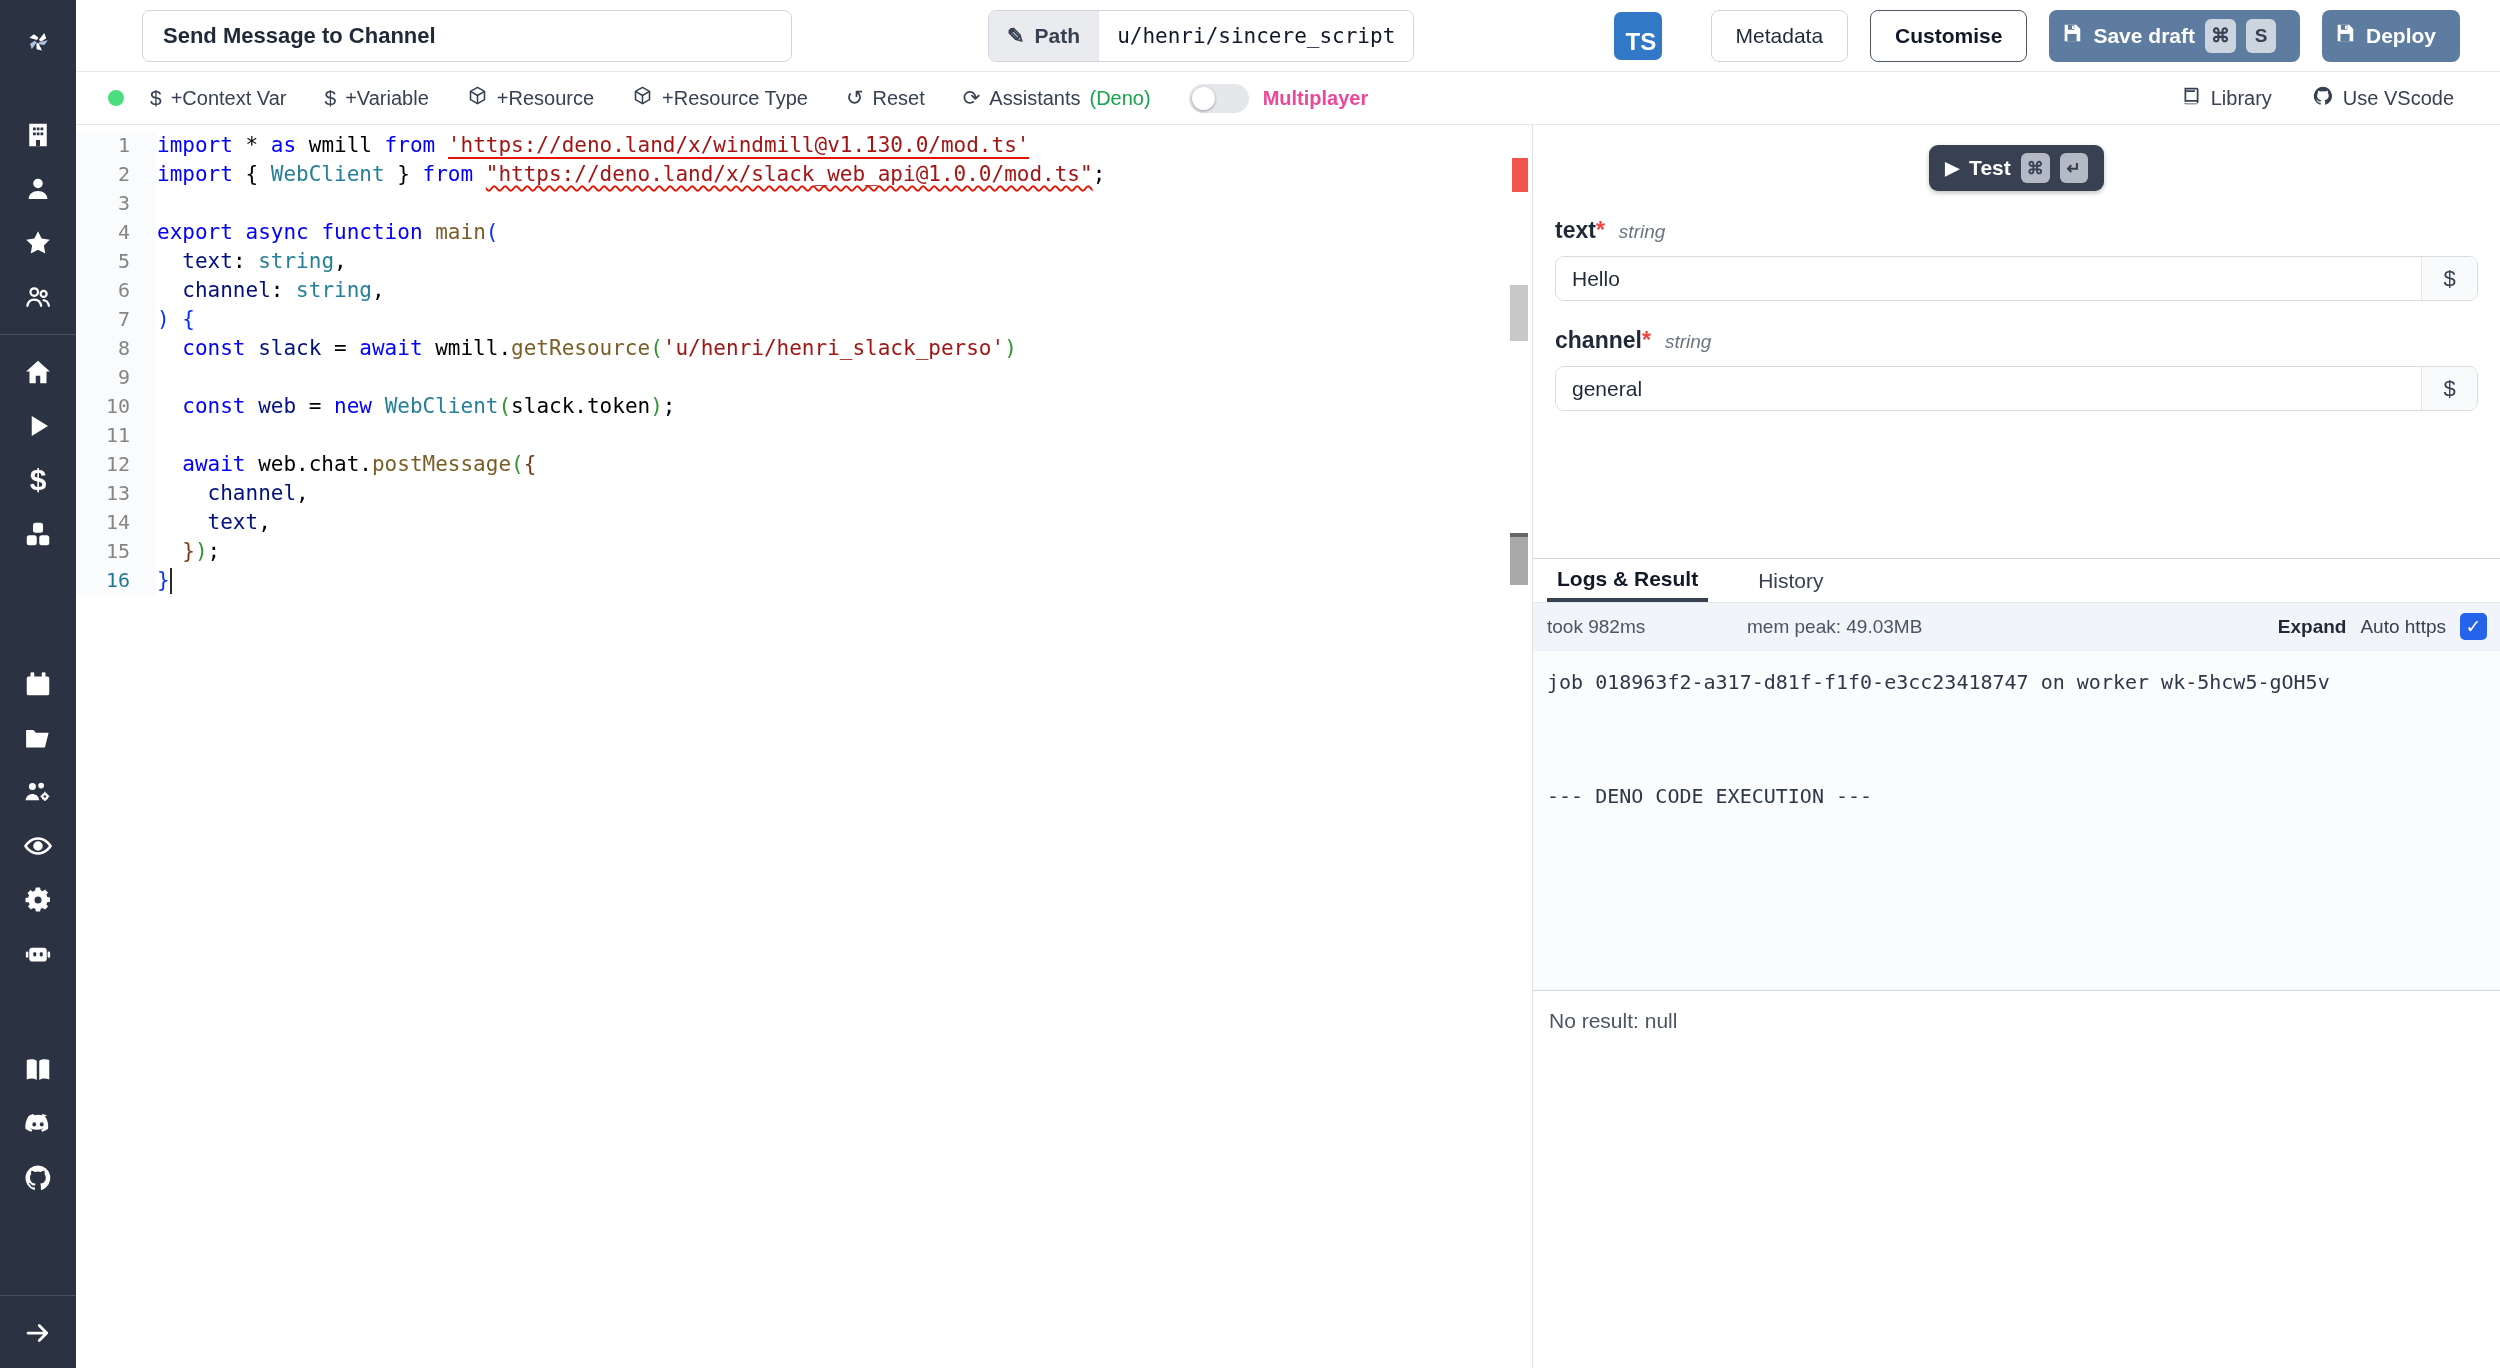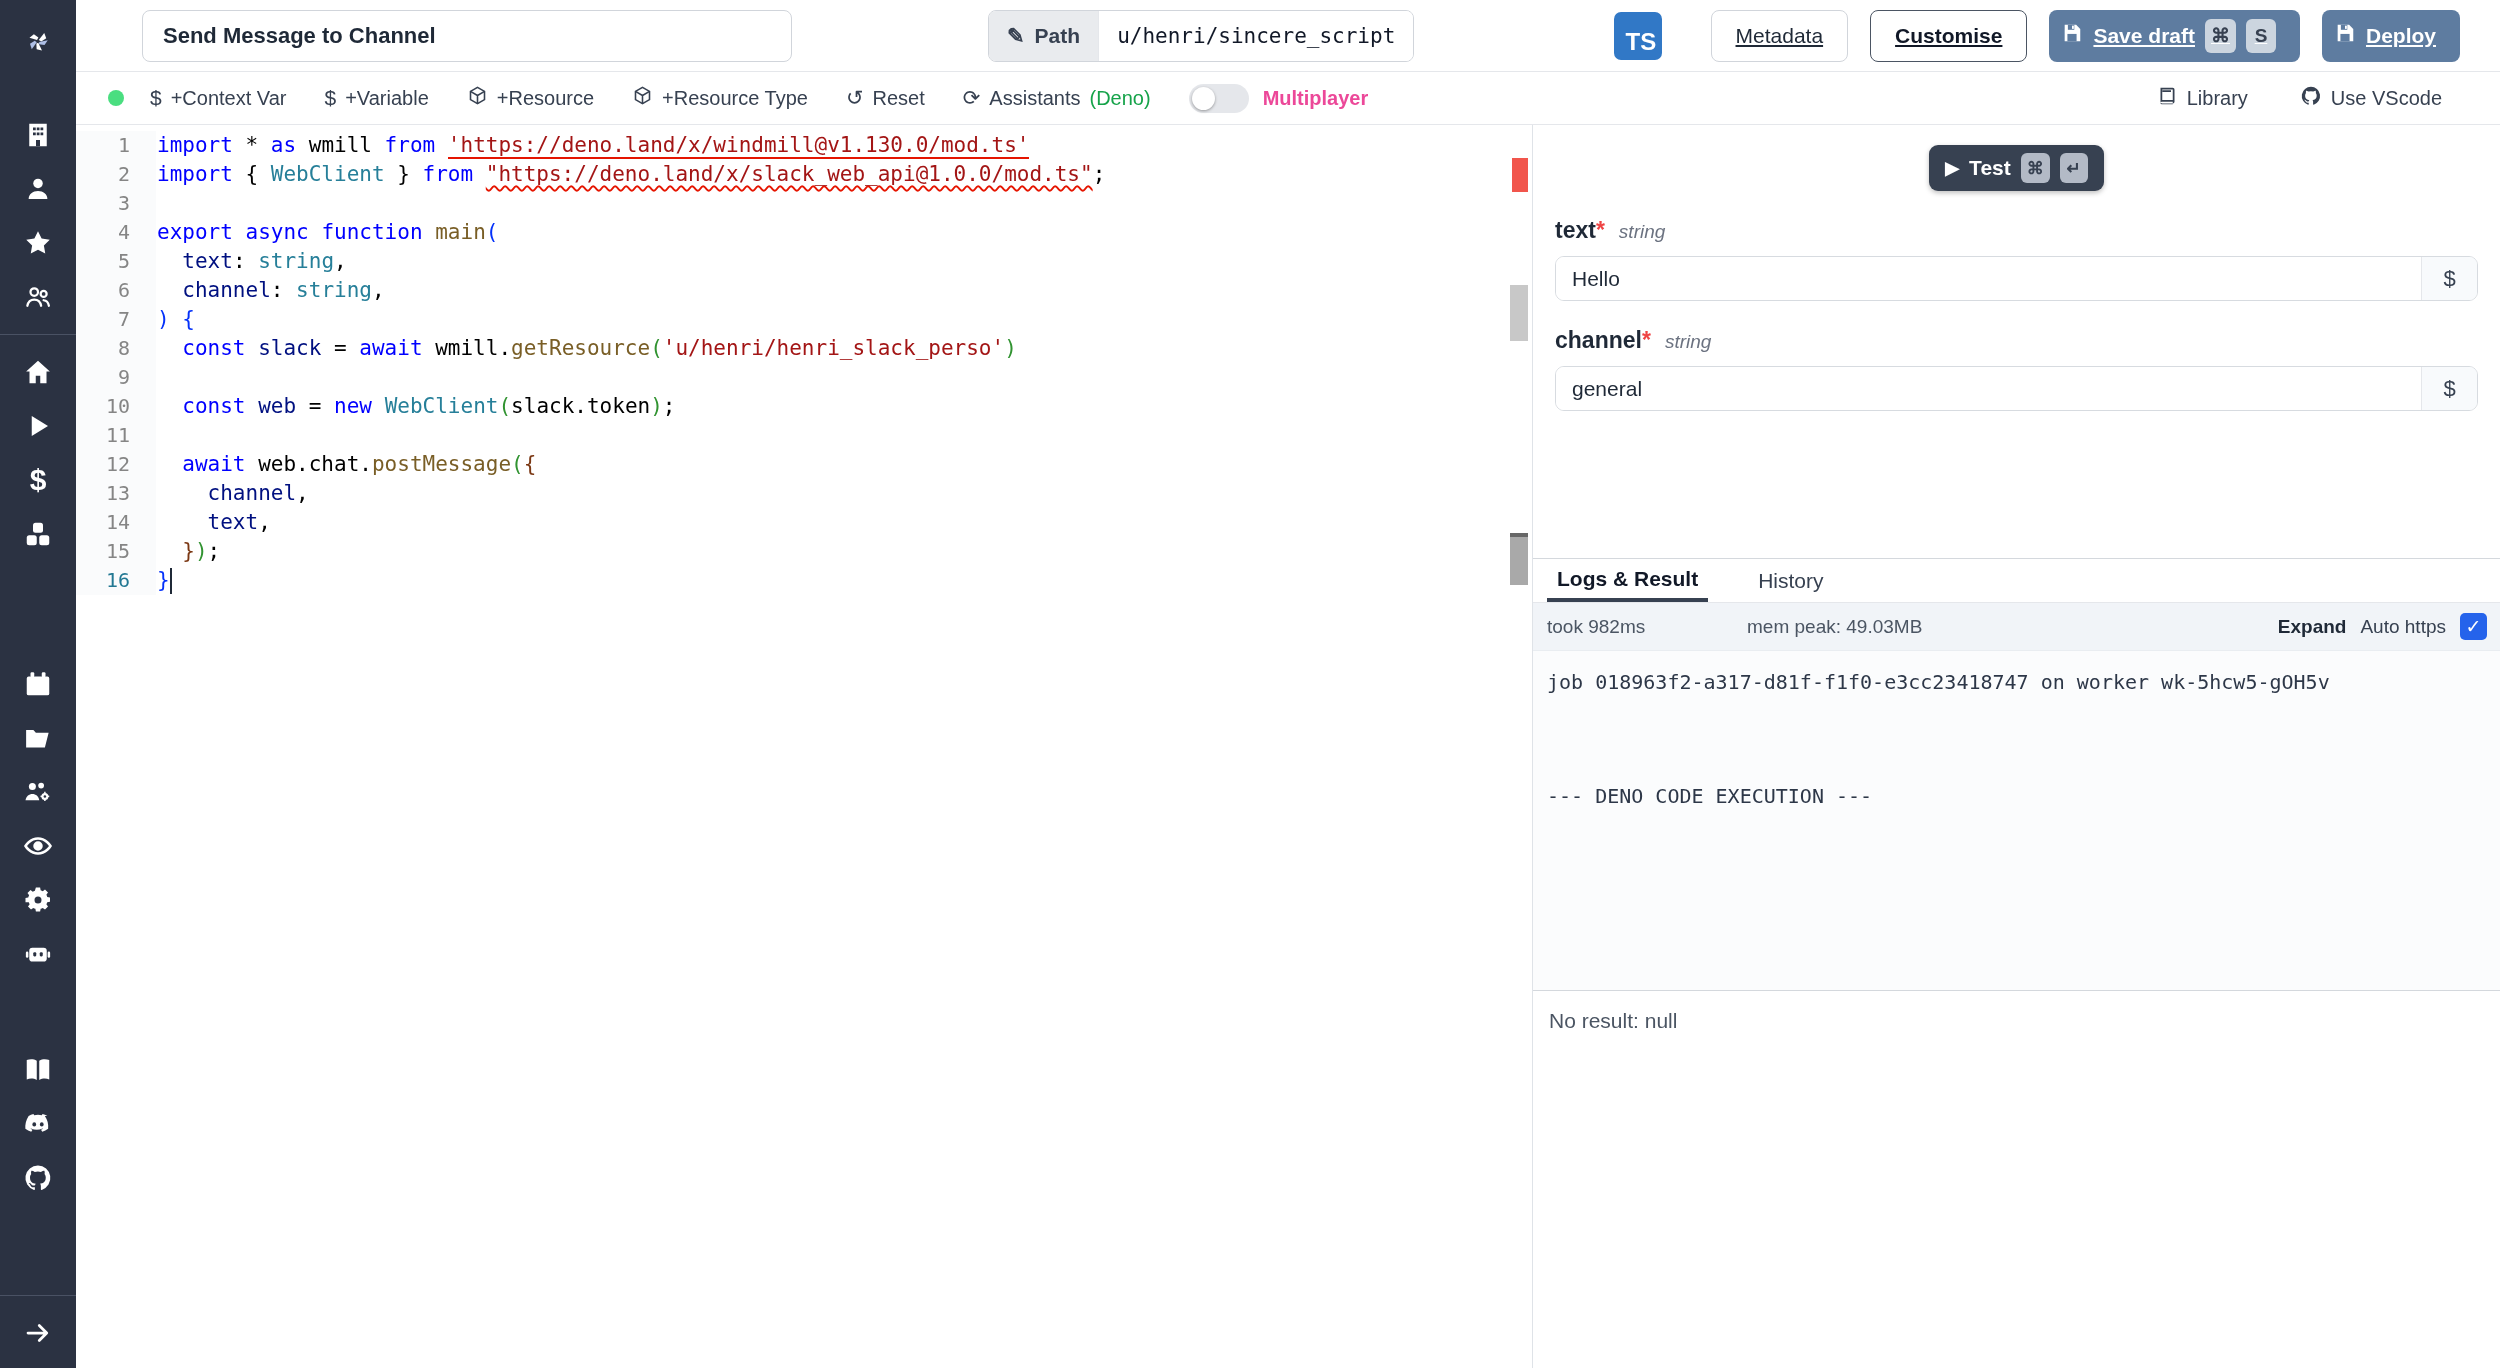--- a/index.html
+++ b/index.html
@@ -29,21 +29,21 @@
   .path-label { background:#e9ebee; display:flex; align-items:center; gap:10px;
                 padding:0 18px; font-size:21px; font-weight:600; color:#374151; cursor:pointer; }
   .path-value { background:#fff; display:flex; align-items:center; padding:0 18px;
                 font-family:"DejaVu Sans Mono", monospace; font-size:21px; color:#111827;
                 border-left:1px solid #e5e7eb; min-width:250px; }
   .ts-badge { margin-left:200px; width:48px; height:48px; background:#3178c6; color:#fff;
               border-radius:7px; display:flex; align-items:flex-end; justify-content:flex-end;
               font-weight:700; font-size:24px; padding:4px 6px; }
   .topbar-right { margin-left:auto; margin-right:40px; display:flex; align-items:center; gap:22px; }
   .btn { height:52px; border-radius:8px; display:flex; align-items:center; gap:10px;
-         font-size:21px; padding:0 24px; cursor:pointer; background:#fff;text-decoration:underline; }
+         font-size:21px; padding:0 24px; cursor:pointer; background:#fff; }
   .btn-light   { border:1px solid #d1d5db; color:#1f2937; font-weight:500; }
   .btn-outline { border:1.5px solid #4b5563; color:#111827; font-weight:600; }
   .btn-primary { border:none; background:#5e7ca0; color:#fff; font-weight:700;padding-left:12px; }
   .kbd { background:#ccd5df; color:#374151; border-radius:6px; min-width:30px; height:34px;
          display:flex; align-items:center; justify-content:center; font-size:19px; padding:0 6px; }
   .kbd-dark { background:#b3bac6; }
 
   
   .toolbar2 { position:absolute; left:76px; top:72px; width:2424px; height:53px; background:#fff;
               border-bottom:1px solid #e5e7eb; display:flex; align-items:center; font-size:20px;
@@ -370,21 +370,21 @@
     <div class="t2-right">
       <div class="t2-item" style="margin:0">
         <span class="ticon">
           <svg width="21" height="21" viewBox="0 0 24 24" fill="#374151">
               <path d="M4 3h14a2 2 0 012 2v14a2 2 0 01-2 2H6a2 2 0 01-2-2zm2 2v12h12V5zm-.5 14a1.5 1.5 0 000 3H18v-3z"></path>
               <rect x="6" y="6" width="10" height="2"></rect>
             </svg>
         </span>
         <span>Library</span>
       </div>
-      <div class="t2-item" style="margin:12px">
+      <div class="t2-item" style="margin:0">
         <span class="ticon">
           <svg width="22" height="22" viewBox="0 0 24 24" fill="#374151">
               <path d="M12 2a10 10 0 00-3.2 19.5c.5.1.7-.2.7-.5v-1.7c-2.8.6-3.4-1.2-3.4-1.2-.5-1.2-1.1-1.5-1.1-1.5-.9-.6.1-.6.1-.6 1 .1 1.5 1 1.5 1 .9 1.5 2.4 1.1 3 .8.1-.6.3-1.1.6-1.3-2.2-.3-4.6-1.1-4.6-5 0-1.1.4-2 1-2.7-.1-.2-.4-1.2.1-2.6 0 0 .8-.3 2.7 1a9.4 9.4 0 015 0c1.9-1.3 2.7-1 2.7-1 .5 1.4.2 2.4.1 2.6.6.7 1 1.6 1 2.7 0 3.9-2.4 4.7-4.6 5 .4.3.7.9.7 1.8V21c0 .3.2.6.7.5A10 10 0 0012 2z"></path>
             </svg>
         </span>
         <span>Use VScode</span>
       </div>
     </div>
   </div>
 

